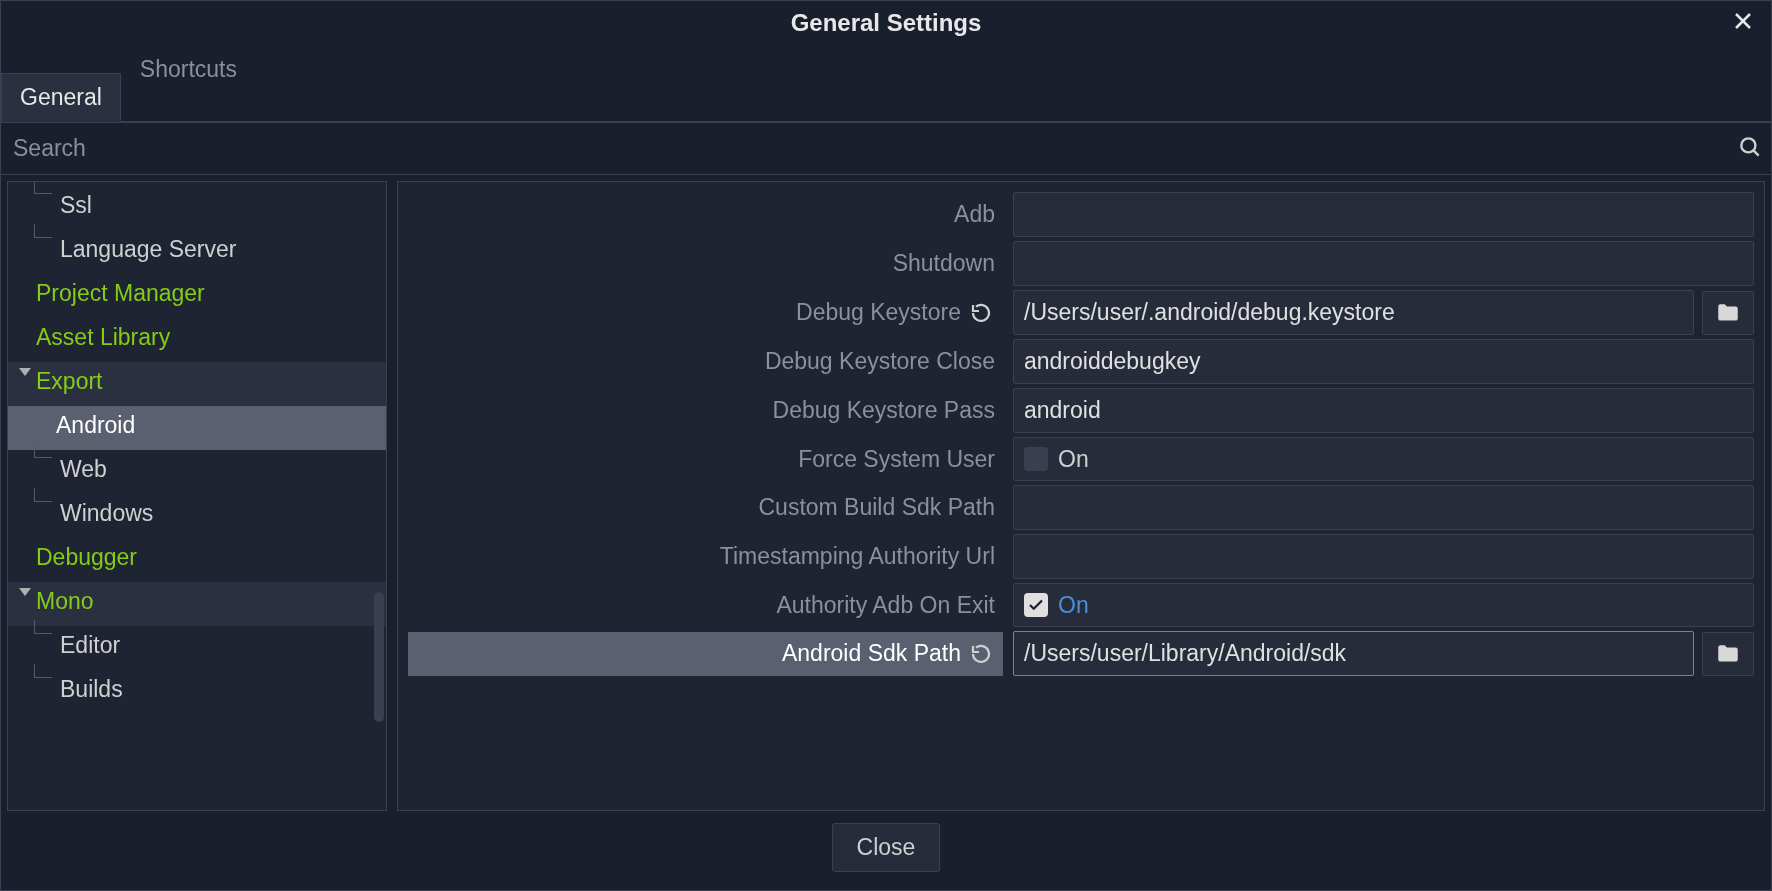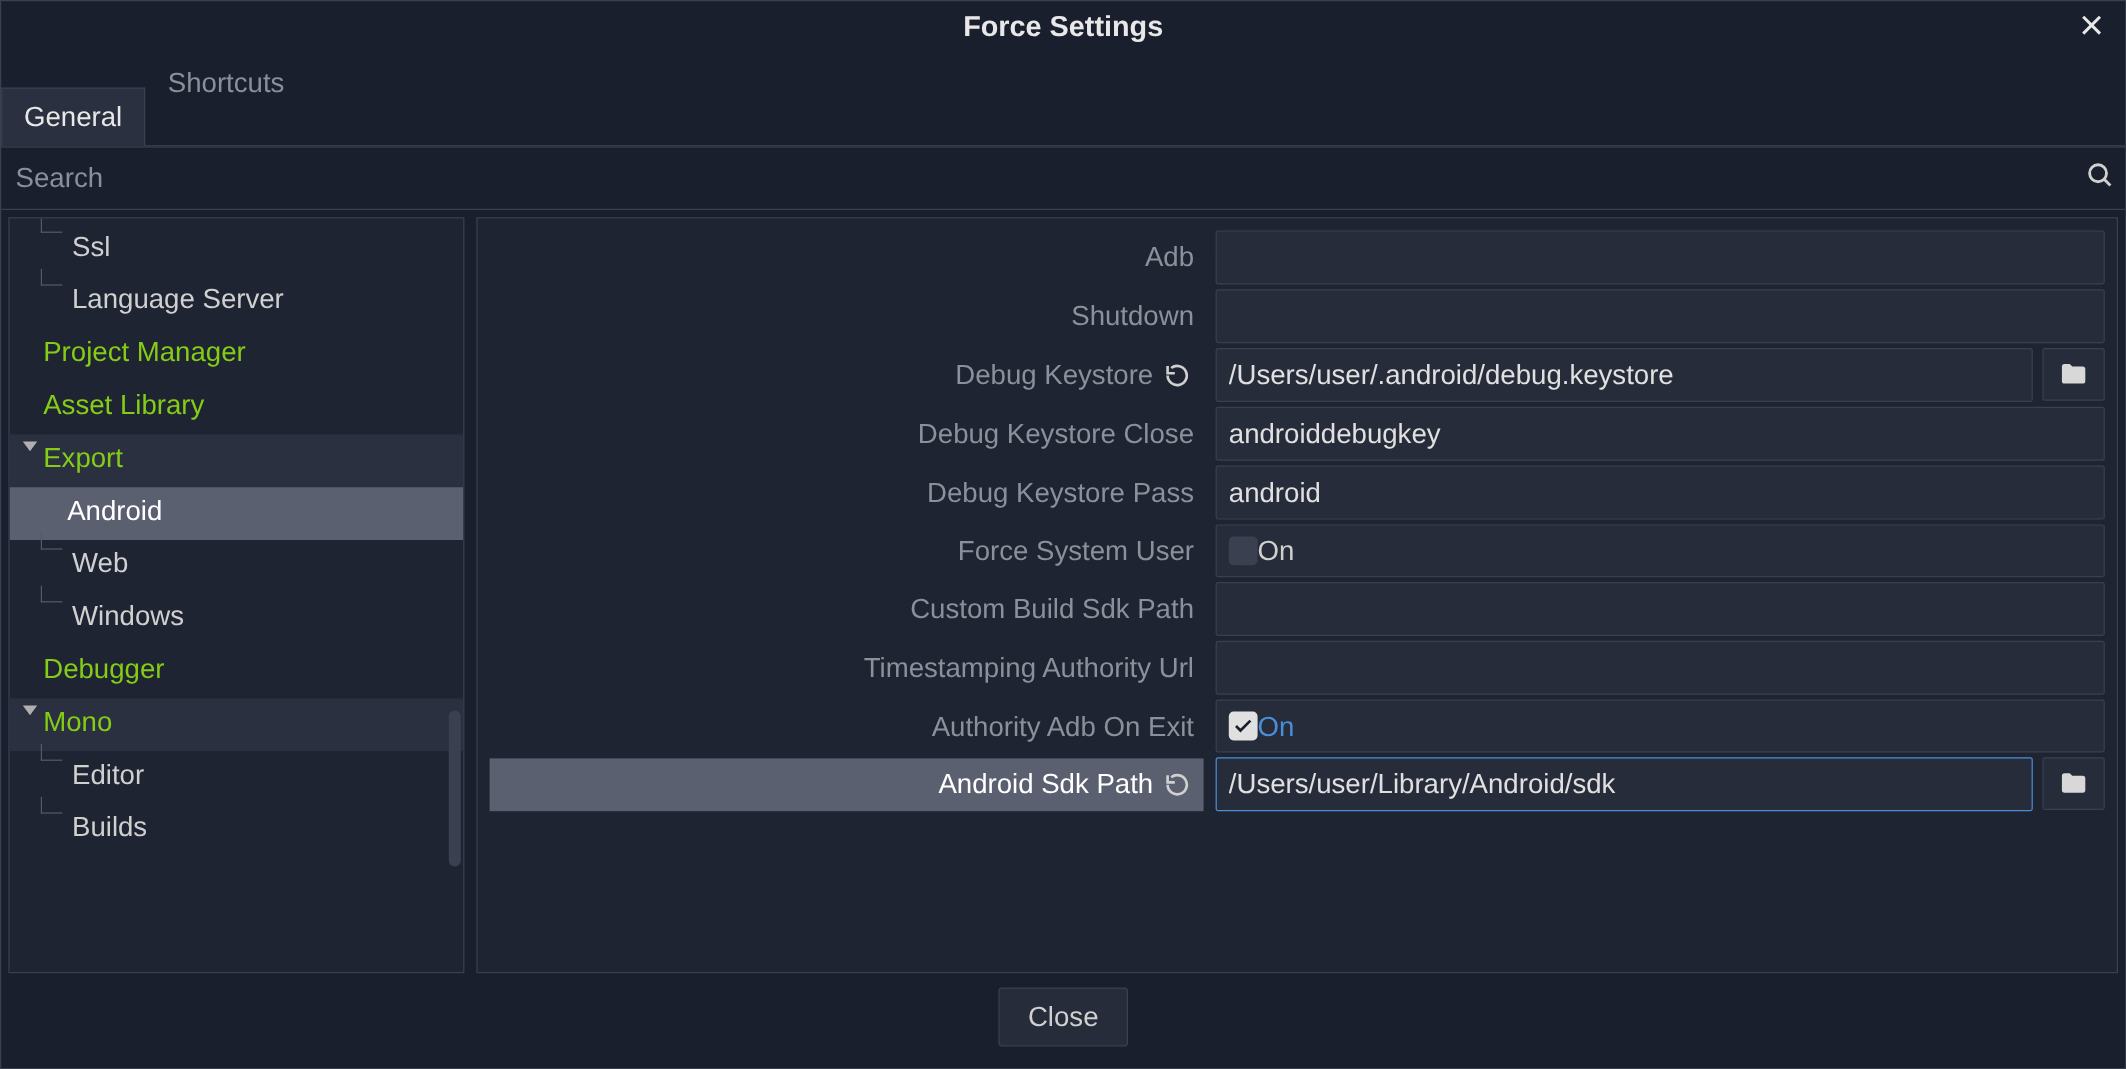--- a/index.html
+++ b/index.html
@@ -206,21 +206,21 @@
     color: #d0d0d0;
     margin-left: 6px;
   }
   .reset-btn svg {
     width: 24px;
     height: 24px;
   }
   .setting-value {
     flex: 1;
     display: flex;
-    align-items: flex-start;
+    align-items: center;
     gap: 8px;
   }
   .text-input {
     flex: 1;
     background: #262c3a;
     border: 1px solid #3a4050;
     color: #e0e0e0;
     font-size: 23px;
     padding: 8px 10px;
     border-radius: 2px;
@@ -238,21 +238,21 @@
     align-items: center;
     justify-content: center;
     cursor: pointer;
     color: #d8d8d8;
     border-radius: 2px;
   }
   .browse-btn svg { width: 26px; height: 26px; }
   .checkbox-wrap {
     display: flex;
     align-items: center;
-    gap: 0;
+    gap: 10px;
     flex: 1;
     background: #262c3a;
     border: 1px solid #3a4050;
     padding: 6px 10px;
     min-height: 44px;
     border-radius: 2px;
   }
   .checkbox {
     width: 24px;
     height: 24px;
@@ -290,21 +290,21 @@
     padding: 10px 24px;
     cursor: pointer;
     border-radius: 3px;
   }
 </style>
 </head>
 <body>
 
 <div class="dialog">
   <div class="titlebar">
-    <div class="title">Force Settings</div>
+    <div class="title">General Settings</div>
     <span class="close-x">
       <svg viewBox="0 0 24 24" fill="none" stroke="currentColor" stroke-width="2.5">
         <line x1="5" y1="5" x2="19" y2="19"></line>
           <line x1="19" y1="5" x2="5" y2="19"></line>
       </svg>
     </span>
   </div>
 
   <div class="tabs">
     <div class="tab active">General</div>

